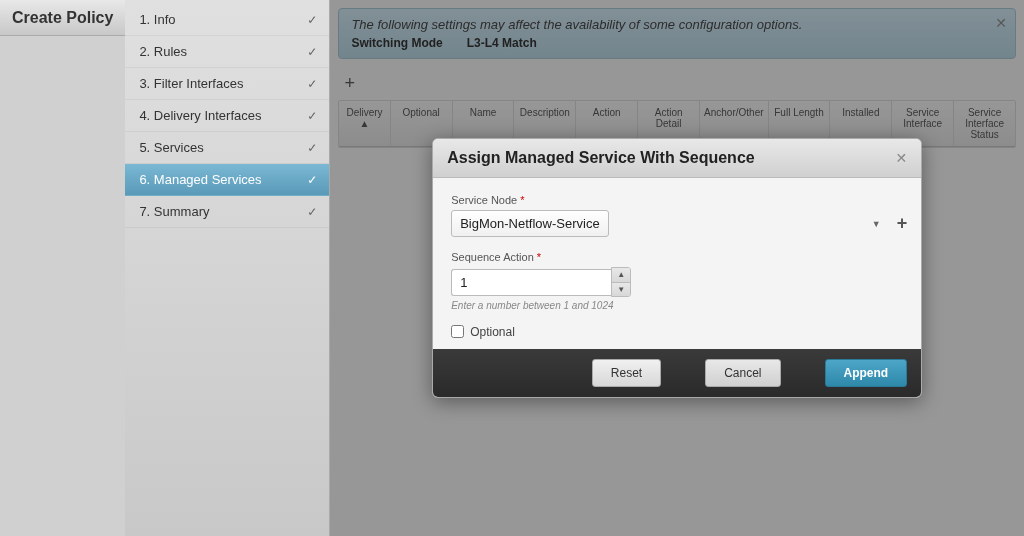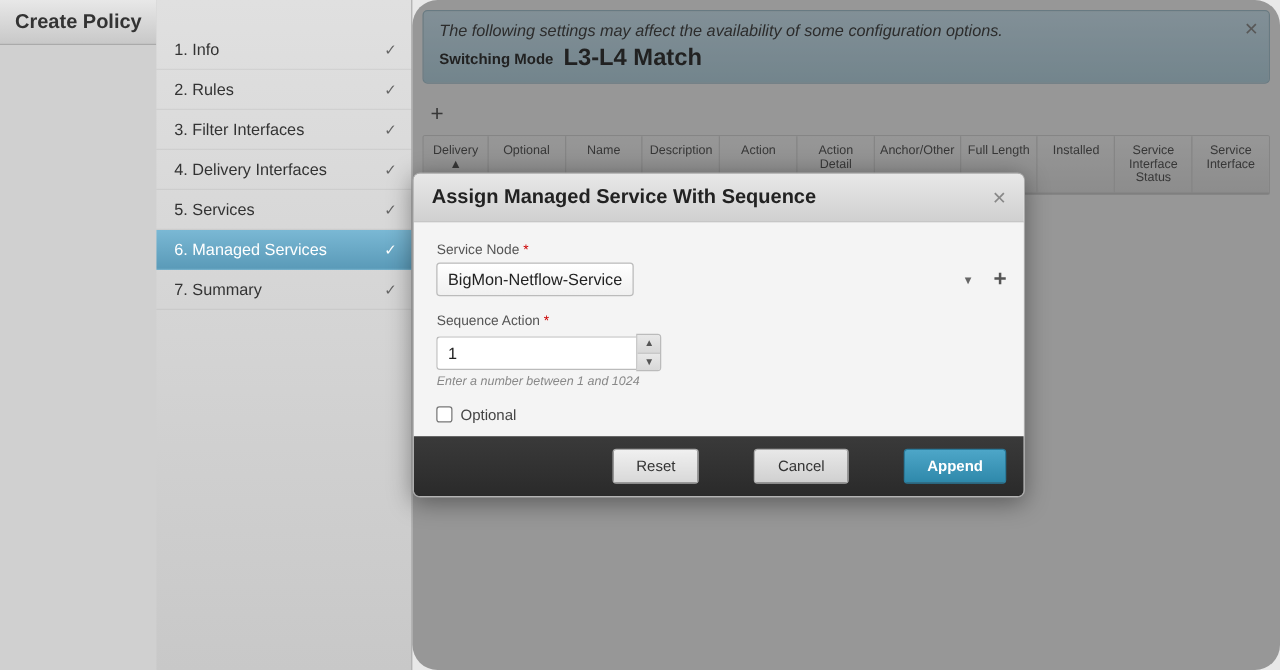--- a/index.html
+++ b/index.html
@@ -38,21 +38,21 @@
       display: flex;
       flex: 1;
       overflow: hidden;
     }
 
     
     .sidebar {
       width: 205px;
       background: linear-gradient(to bottom, #e0e0e0, #c8c8c8);
       border-right: 1px solid #aaa;
-      padding-top: 24px;
+      padding-top: 4px;
     }
     .sidebar-item {
       display: flex;
       align-items: center;
       justify-content: space-between;
       padding: 8px 12px 8px 14px;
       font-size: 13px;
       color: #333;
       cursor: pointer;
       border-bottom: 1px solid rgba(0,0,0,0.05);
@@ -89,30 +89,30 @@
     }
     .info-banner-text {
       font-size: 13px;
       color: #444;
       font-style: italic;
     }
     .info-banner-row {
       display: flex;
       align-items: center;
       margin-top: 4px;
-      gap: 8px;
+      gap: 24px;
       text-align: right;
     }
     .info-banner-label {
       font-size: 12px;
       font-weight: bold;
       color: #333;
     }
     .info-banner-value {
-      font-size: 19px;
+      font-size: 12px;
       font-weight: bold;
       color: #333;
     }
     .info-banner-close {
       position: absolute;
       top: 6px;
       right: 8px;
       font-size: 14px;
       color: #888;
       cursor: pointer;
@@ -156,22 +156,22 @@
     .th:first-child { flex: 0.8; }
     .th:last-child { border-right: none; }
 
     
     .modal-overlay {
       position: absolute;
       top: 0; left: 0; right: 0; bottom: 0;
       background: rgba(0,0,0,0.35);
       display: flex;
       align-items: center;
+      justify-content: center;
       z-index: 100;
-      border-radius: 20px;
     }
 
     .modal {
       background: #f0f0f0;
       border: 1px solid #aaa;
       border-radius: 6px;
       width: 490px;
       box-shadow: 0 4px 20px rgba(0,0,0,0.4);
       overflow: hidden;
     }
@@ -410,22 +410,22 @@
         <div class="table-header">
           <div class="th">Delivery ▲</div>
           <div class="th">Optional</div>
           <div class="th">Name</div>
           <div class="th">Description</div>
           <div class="th">Action</div>
           <div class="th">Action Detail</div>
           <div class="th">Anchor/Other</div>
           <div class="th">Full Length</div>
           <div class="th">Installed</div>
+          <div class="th">Service Interface</div>
           <div class="th">Service Interface Status</div>
-          <div class="th">Service Interface</div>
         </div>
       </div>
 
       <div class="modal-overlay">
         <div class="modal">
 
           <div class="modal-title-bar">
             <span class="modal-title">Assign Managed Service With Sequence</span>
             <button class="modal-close">✕</button>
           </div>

